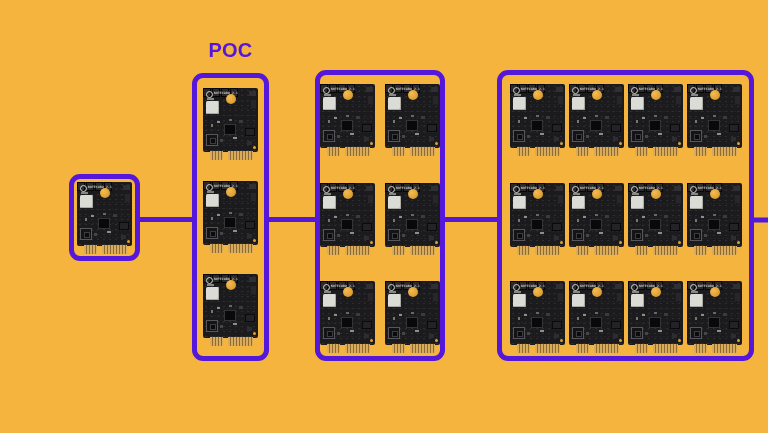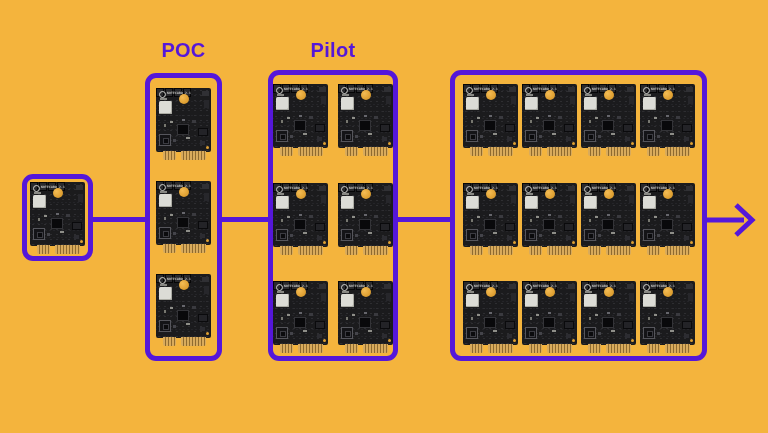--- a/index.html
+++ b/index.html
@@ -1,21 +1,21 @@
 <!DOCTYPE html>
 <html style="--background: #F4B43D; --accent-purple: #5517D9; --pcb-dark: #1B1B1D; --antenna-gold: #E0A133; --edge-connector-gold: #D9AB5C; --shield-silver: #DCDCD6;"><head>
 <meta charset="utf-8">
 <style>
   html,body{margin:0;padding:0;}
   body{
     width:768px;height:433px;overflow:hidden;
     background:var(--background,#F4B43D);
     font-family:"Liberation Sans","DejaVu Sans",sans-serif;
   }
-  .canvas{position:relative;width:624px;height:433px;}
+  .canvas{position:relative;width:624px;height:433px;margin-left:47px;}
 
   
   .stage-label{
     position:absolute;height:24px;
     text-align:center;
     font-size:20px;font-weight:600;letter-spacing:.3px;
     color:var(--accent-purple,#5517D9);
   }
   .label-poc{left:145px;top:39px;width:77px;}
   .label-pilot{left:268px;top:39px;width:130px;}
@@ -102,21 +102,20 @@
   }
   .f-left{left:7px;width:13px;}
   .f-right{left:25px;width:25px;}
 </style>
 </head>
 <body style="background: rgb(244, 180, 61);">
 
 <div class="canvas">
 
   <div class="stage-label label-poc">POC</div>
-  <div class="stage-label label-pilot">Pilot</div>
 
   <div class="stage-box box-seed">
     <div class="board-grid grid-seed">
   <div class="board">
     <div class="pcb">
       <i class="logo-ring"></i>
       <span class="pcb-label">NOTECARD 2.1</span>
       <i class="sub-text"></i>
       <i class="gold-dot"></i>
       <i class="shield-chip"></i>

